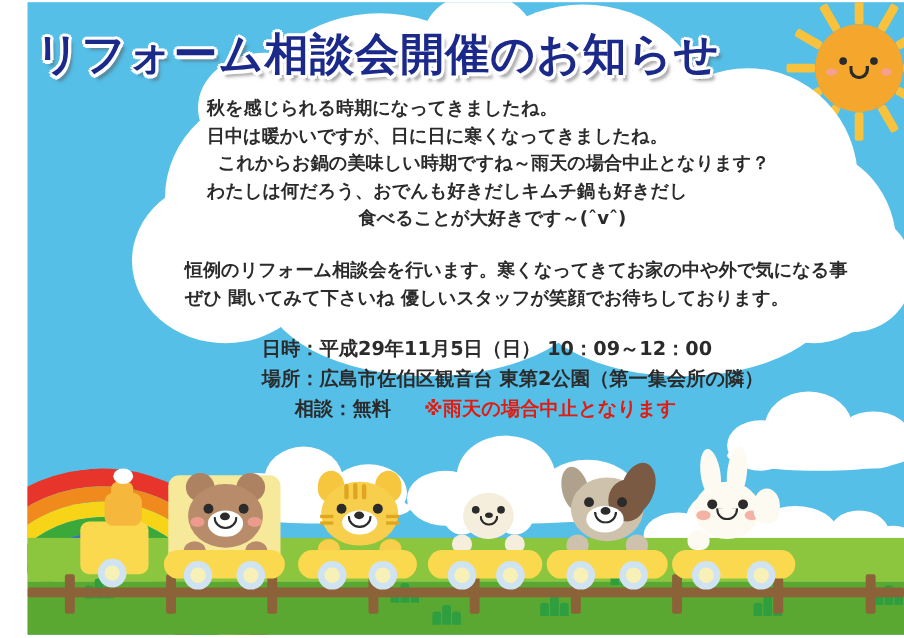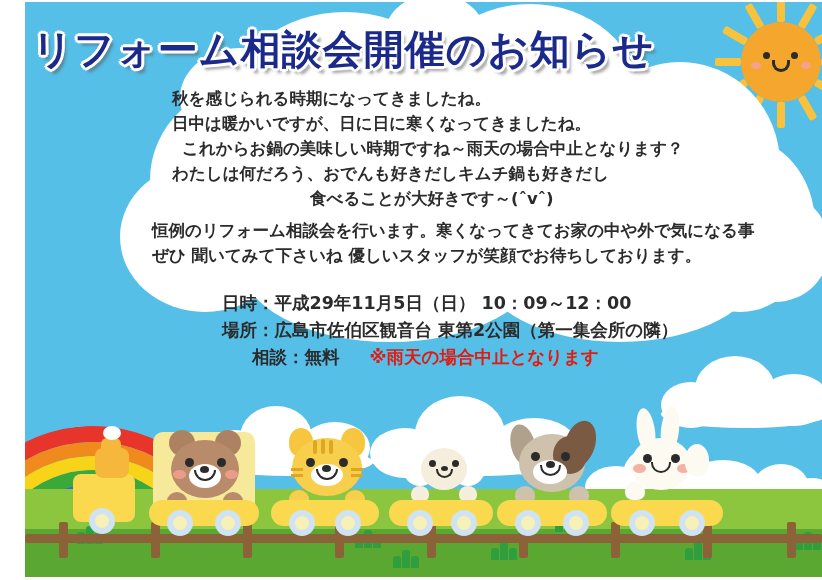--- a/index.html
+++ b/index.html
@@ -51,31 +51,31 @@
     font-size:40px; font-weight:bold; letter-spacing:1px;
     color:#1b2a8a;
     -webkit-text-stroke:0px;
     text-shadow:
       -2px -2px 0 #fff, 2px -2px 0 #fff, -2px 2px 0 #fff, 2px 2px 0 #fff,
       -3px 0 0 #fff, 3px 0 0 #fff, 0 -3px 0 #fff, 0 3px 0 #fff,
       4px 5px 3px rgba(90,90,90,.55);
     white-space:nowrap;
   }
   #body-text{ position:absolute; left:0; top:86px; width:822px; z-index:30; }
-  .para{ margin:0; }
+  .para{ margin:0;padding-left:16px; }
   .line{
     color:#2b2b2b; font-weight:bold; font-size:16.5px; line-height:25px;
     white-space:nowrap;
   }
   #p1 .line:nth-child(1){ margin-left:172px; }
   #p1 .line:nth-child(2){ margin-left:172px; }
   #p1 .line:nth-child(3){ margin-left:182px; }
   #p1 .line:nth-child(4){ margin-left:172px; }
   #p1 .line:nth-child(5){ margin-left:310px; }
-  #p2{ margin-top:7px; }
+  #p2{ margin-top:22px; }
   #p2 .line:nth-child(1){ margin-left:152px; }
   #p2 .line:nth-child(2){ margin-left:152px; }
   #p2 .line:nth-child(3){ margin-left:160px;font-style:italic; }
   #p3{ margin-top:22px; }
   #p3 .line{ font-size:17.5px; line-height:27px; }
   #p3 .line:nth-child(1){ margin-left:222px; }
   #p3 .line:nth-child(2){ margin-left:222px; }
   #p3 .line:nth-child(3){ margin-left:252px; }
   .warn{ color:#e21b10; }
   .sp{ display:inline-block; width:30px; }

